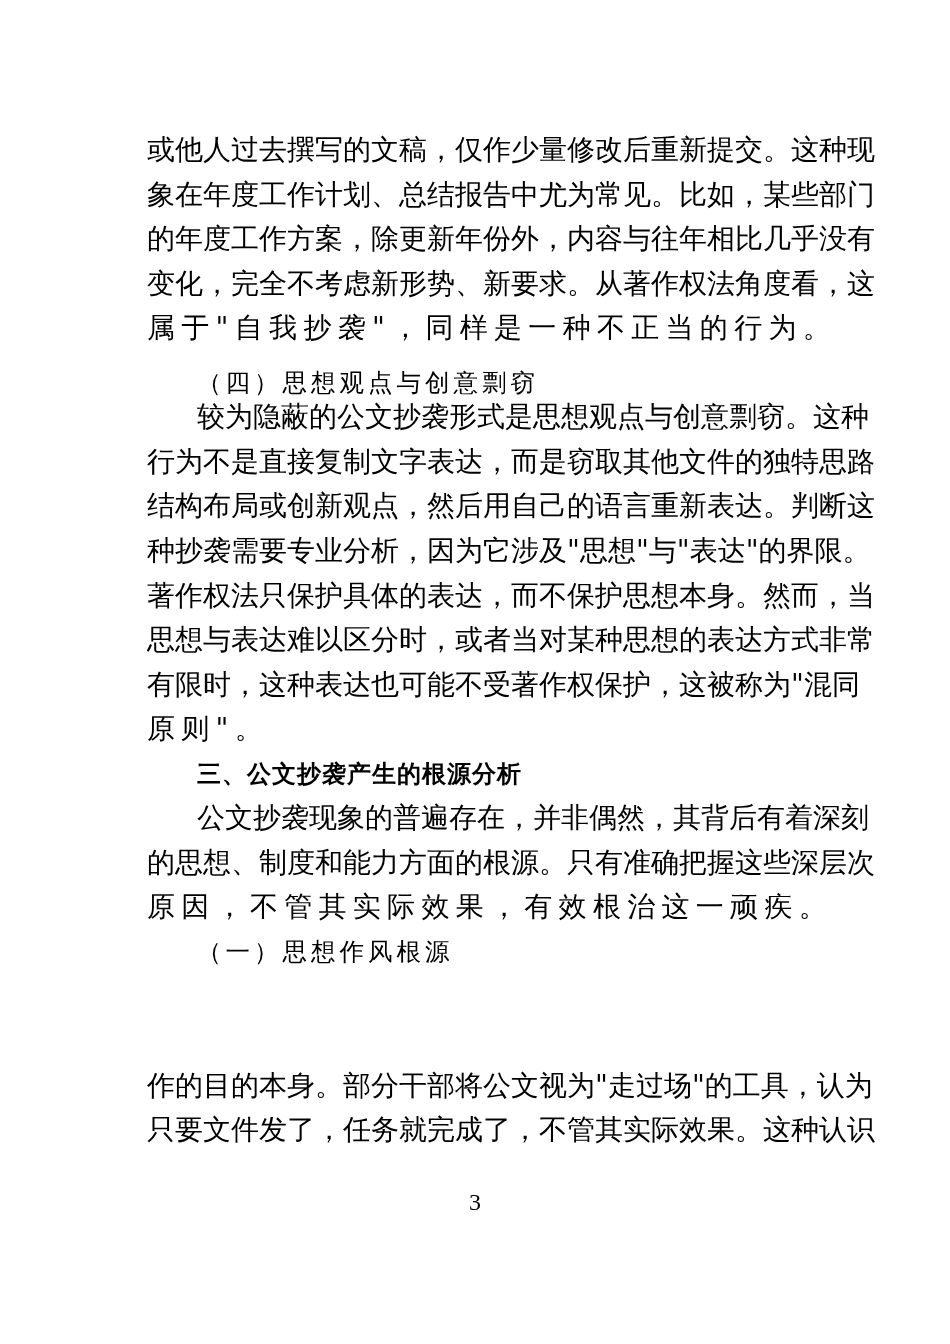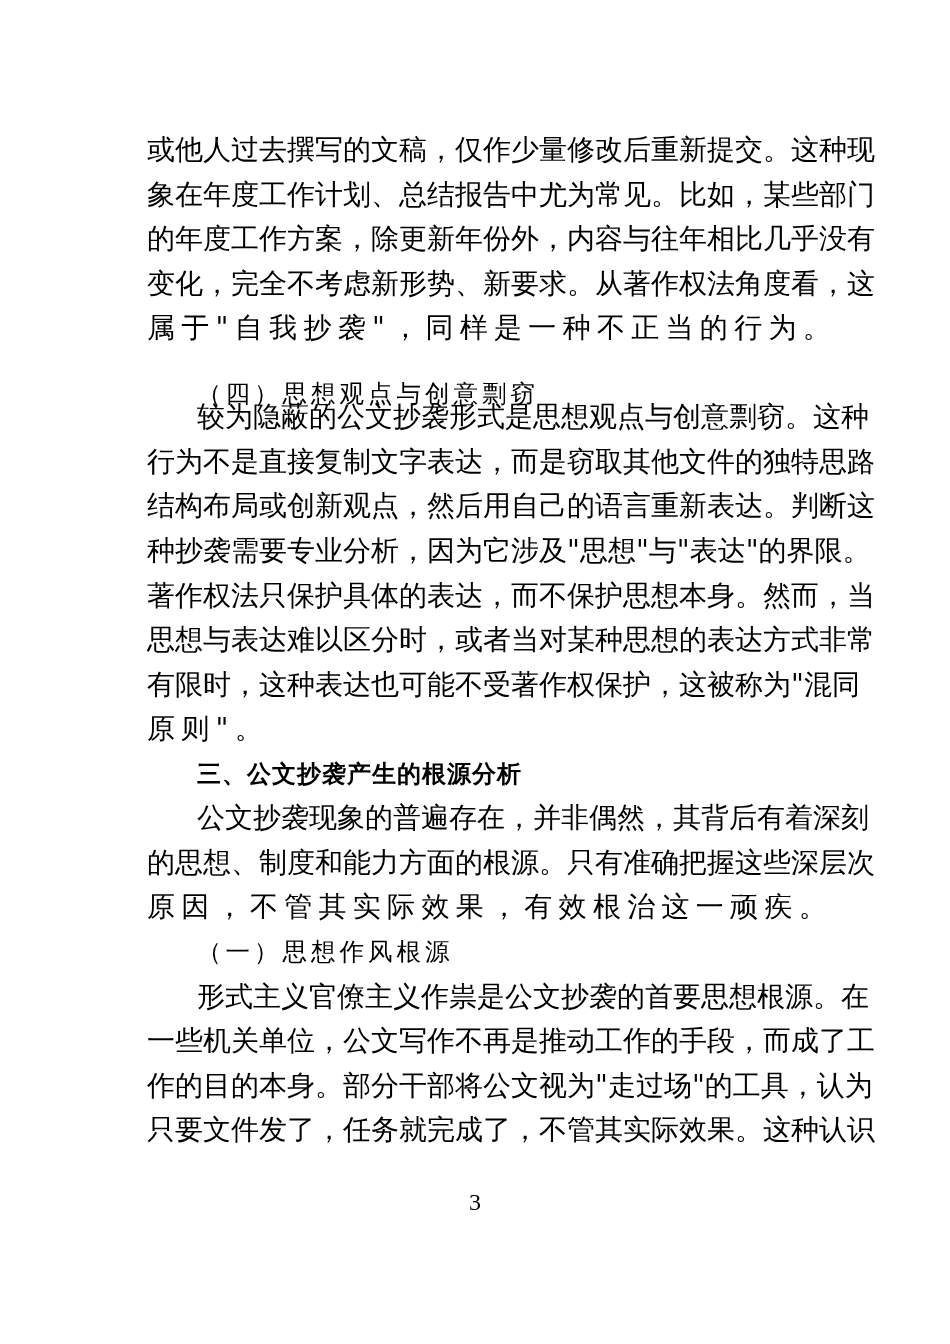--- a/index.html
+++ b/index.html
@@ -78,39 +78,37 @@
 <body>
 
 <div class="page">
 
   <div class="line" style="top:130px;">或他人过去撰写的文稿，仅作少量修改后重新提交。这种现</div>
   <div class="line" style="top:175px;">象在年度工作计划、总结报告中尤为常见。比如，某些部门</div>
   <div class="line" style="top:219px;">的年度工作方案，除更新年份外，内容与往年相比几乎没有</div>
   <div class="line" style="top:264px;">变化，完全不考虑新形势、新要求。从著作权法角度看，这</div>
   <div class="line last" style="top:308px;">属于"自我抄袭"，同样是一种不正当的行为。</div>
 
-  <div class="heading-sub" style="top:374px;">（四）思想观点与创意剽窃</div>
+  <div class="heading-sub" style="top:363px;">（四）思想观点与创意剽窃</div>
 
   <div class="line" style="top:442px;">行为不是直接复制文字表达，而是窃取其他文件的独特思路</div>
   <div class="line indent" style="top:397px;">较为隐蔽的公文抄袭形式是思想观点与创意剽窃。这种</div>
   <div class="line" style="top:486px;">结构布局或创新观点，然后用自己的语言重新表达。判断这</div>
   <div class="line" style="top:531px;">种抄袭需要专业分析，因为它涉及"思想"与"表达"的界限。</div>
   <div class="line" style="top:576px;">著作权法只保护具体的表达，而不保护思想本身。然而，当</div>
   <div class="line" style="top:620px;">思想与表达难以区分时，或者当对某种思想的表达方式非常</div>
   <div class="line" style="top:665px;">有限时，这种表达也可能不受著作权保护，这被称为"混同</div>
   <div class="line last" style="top:709px;">原则"。</div>
 
   <div class="heading-main" style="top:754px;">三、公文抄袭产生的根源分析</div>
 
   <div class="line indent" style="top:798px;">公文抄袭现象的普遍存在，并非偶然，其背后有着深刻</div>
   <div class="line" style="top:843px;">的思想、制度和能力方面的根源。只有准确把握这些深层次</div>
   <div class="line last" style="top:887px;">原因，不管其实际效果，有效根治这一顽疾。</div>
 
   <div class="heading-sub" style="top:932px;">（一）思想作风根源</div>
 
-  <div class="line indent" style="top:977px;">形式主义官僚主义作祟是公文抄袭的首要思想根源。在</div>
-  <div class="line" style="top:1021px;">一些机关单位，公文写作不再是推动工作的手段，而成了工</div>
   <div class="line" style="top:1066px;">作的目的本身。部分干部将公文视为"走过场"的工具，认为</div>
   <div class="line" style="top:1110px;">只要文件发了，任务就完成了，不管其实际效果。这种认识</div>
 
   <div class="page-number">3</div>
 
 </div>
 
 </body></html>

